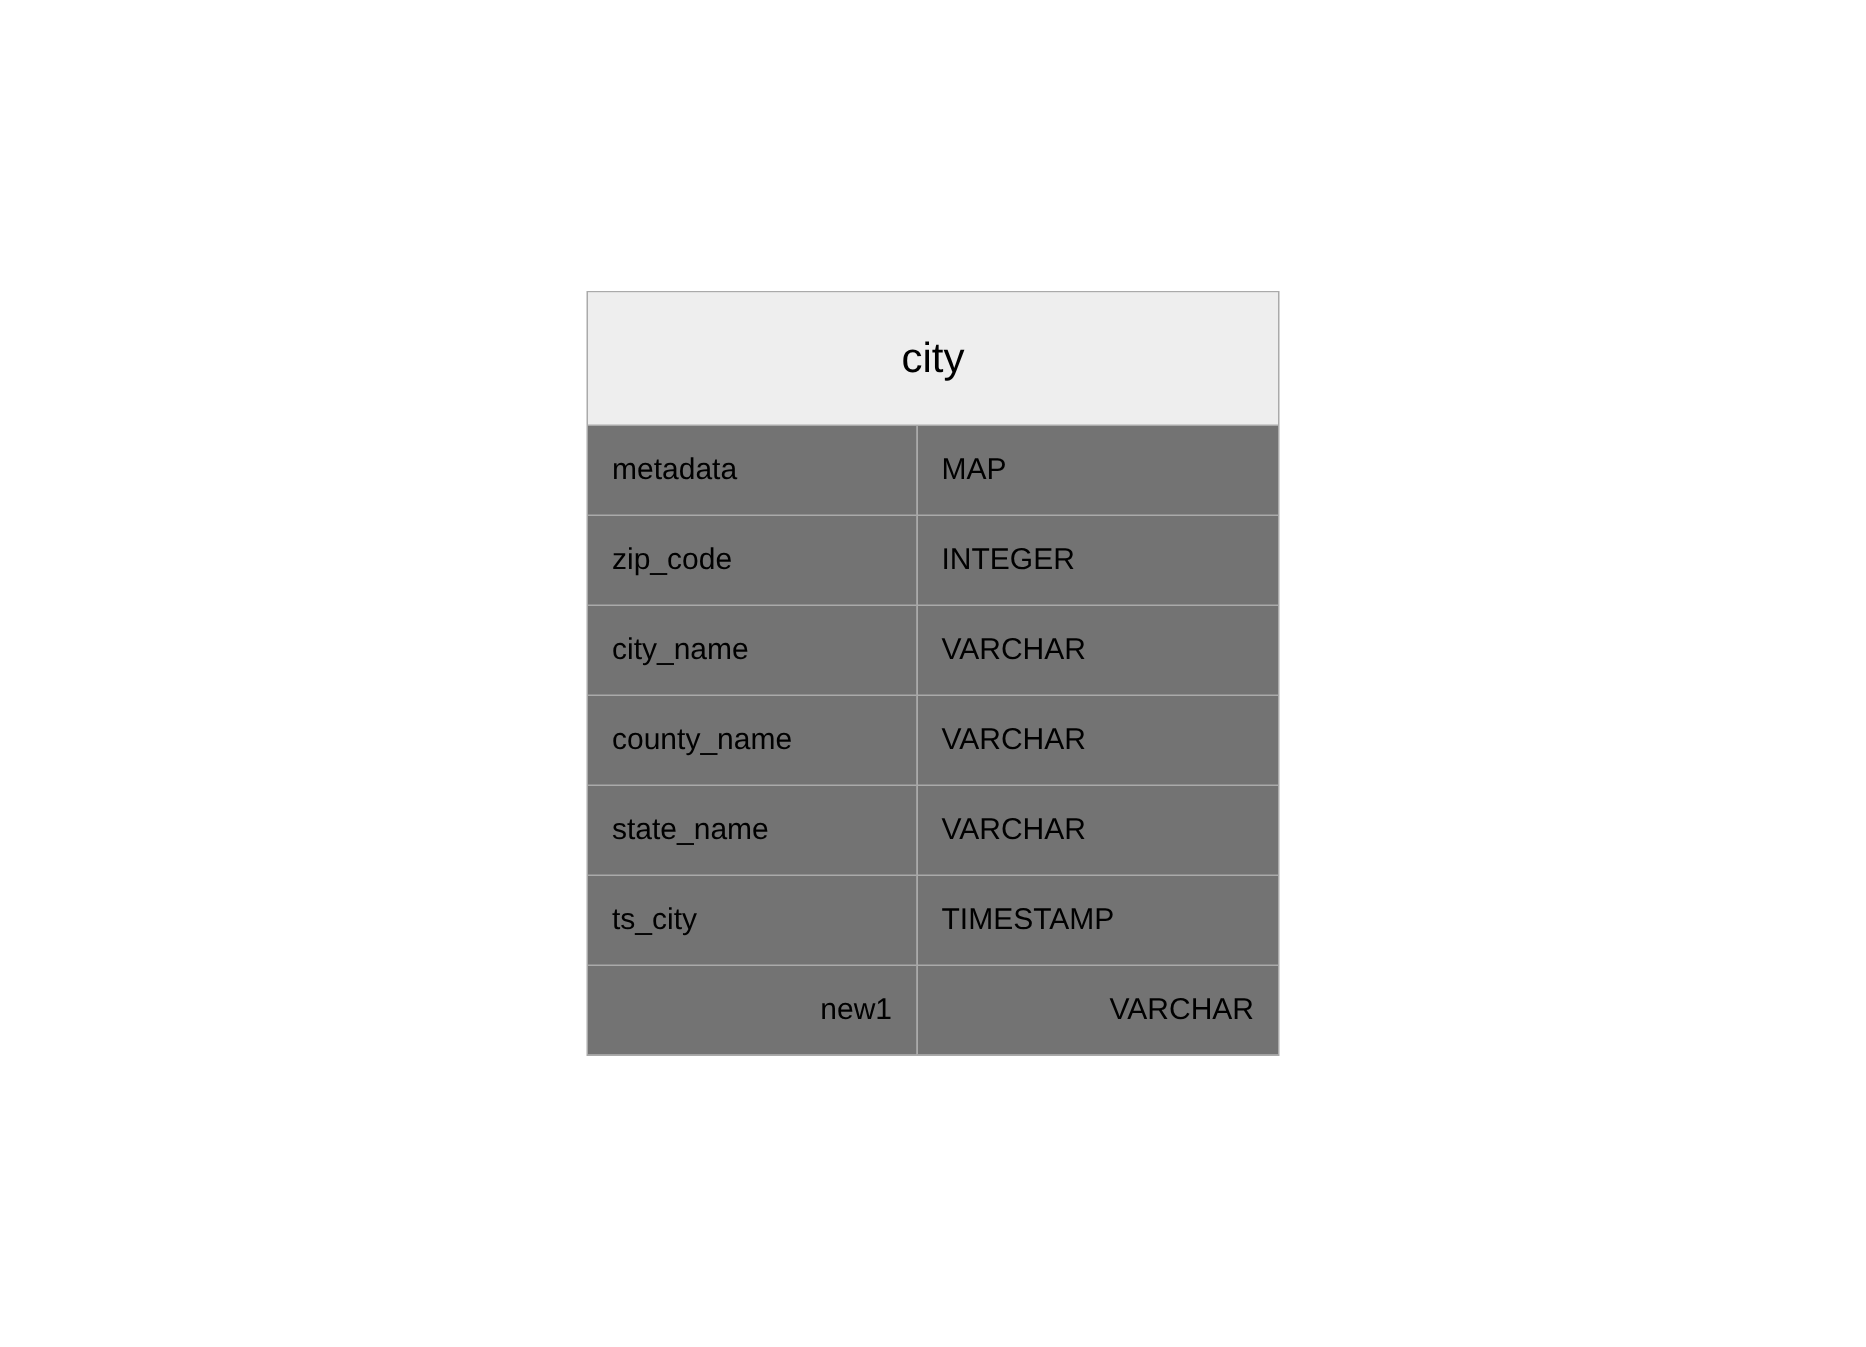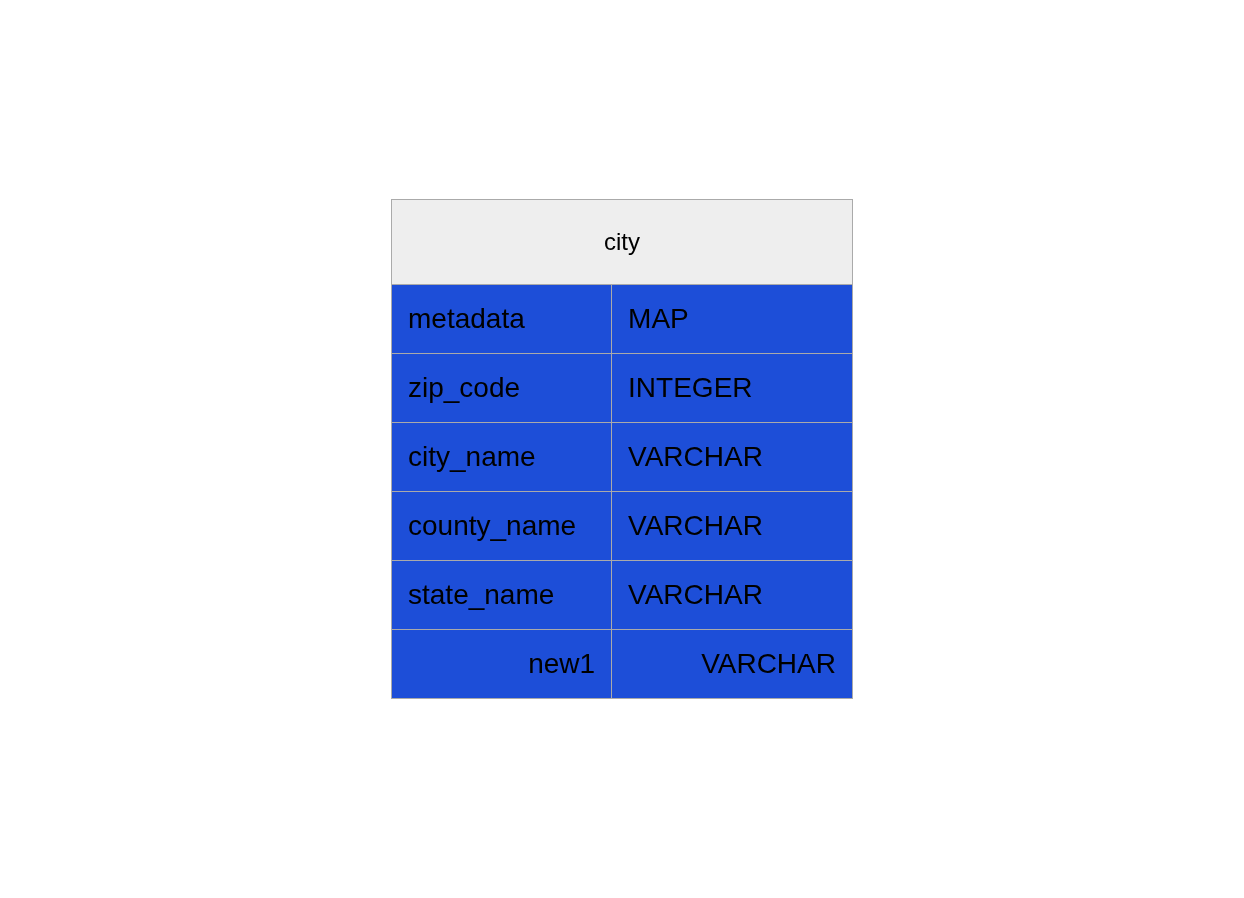--- a/index.html
+++ b/index.html
@@ -21,43 +21,43 @@
     .table-container {
       border: 1.5px solid #aaaaaa;
       border-collapse: collapse;
       width: 462px;
     }
 
     .table-title {
       background-color: #eeeeee;
       text-align: center;
       padding: 28px 38px;
-      font-size: 24px;
+      font-size: 28px;
       font-weight: normal;
       border-bottom: 1.5px solid #aaaaaa;
     }
 
     .table-body {
       width: 100%;
       border-collapse: collapse;
     }
 
     .table-body tr {
       border-bottom: 1.5px solid #aaaaaa;
     }
 
     .table-body tr:last-child {
       border-bottom: none;
       text-align: right;
     }
 
     .table-body td {
       padding: 18px 16px;
-      font-size: 28px;
-      background-color: #1d4ed8;
+      font-size: 20px;
+      background-color: #737373;
       border-right: 1.5px solid #aaaaaa;
     }
 
     .table-body td:last-child {
       border-right: none;
     }
 
     .col-name {
       width: 220px;
     }
@@ -88,18 +88,22 @@
         </tr>
         <tr>
           <td class="col-name">county_name</td>
           <td class="col-type">VARCHAR</td>
         </tr>
         <tr>
           <td class="col-name">state_name</td>
           <td class="col-type">VARCHAR</td>
         </tr>
         <tr>
+          <td class="col-name">ts_city</td>
+          <td class="col-type">TIMESTAMP</td>
+        </tr>
+        <tr>
           <td class="col-name">new1</td>
           <td class="col-type">VARCHAR</td>
         </tr>
       </tbody>
   </table>
 </div>
 
 </body></html>

